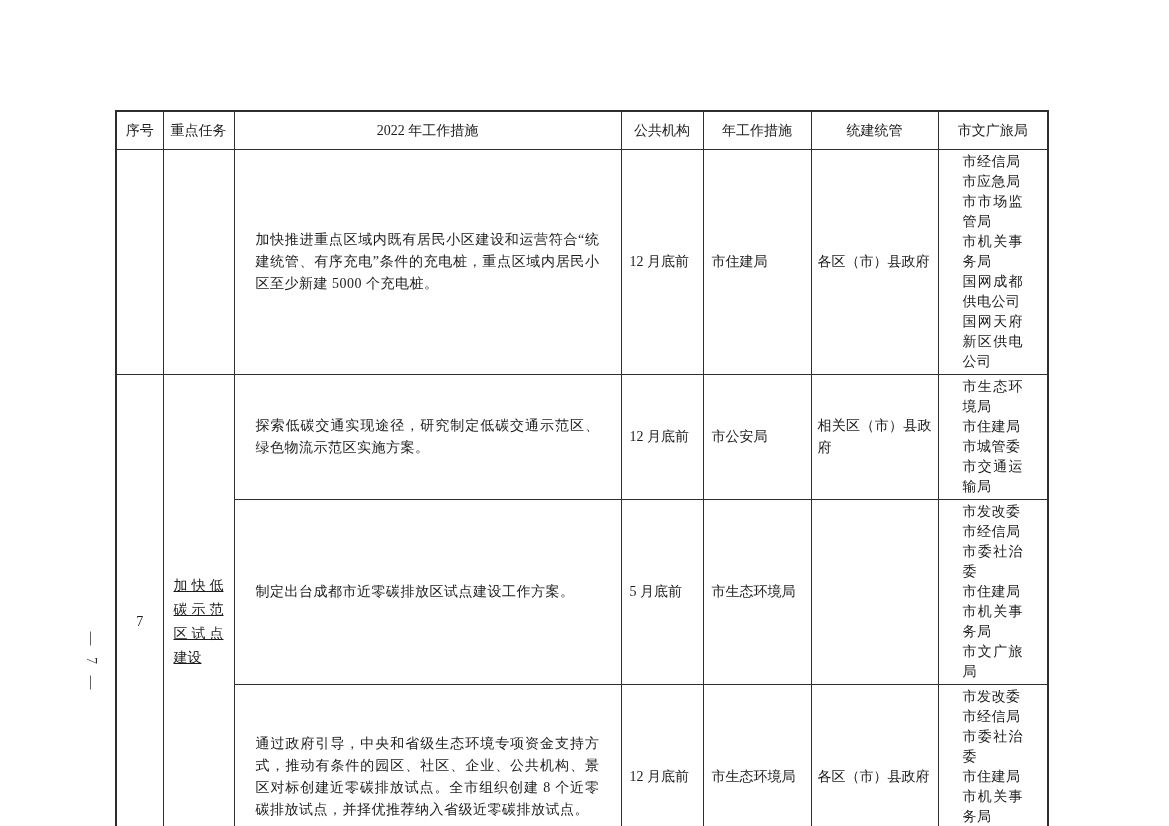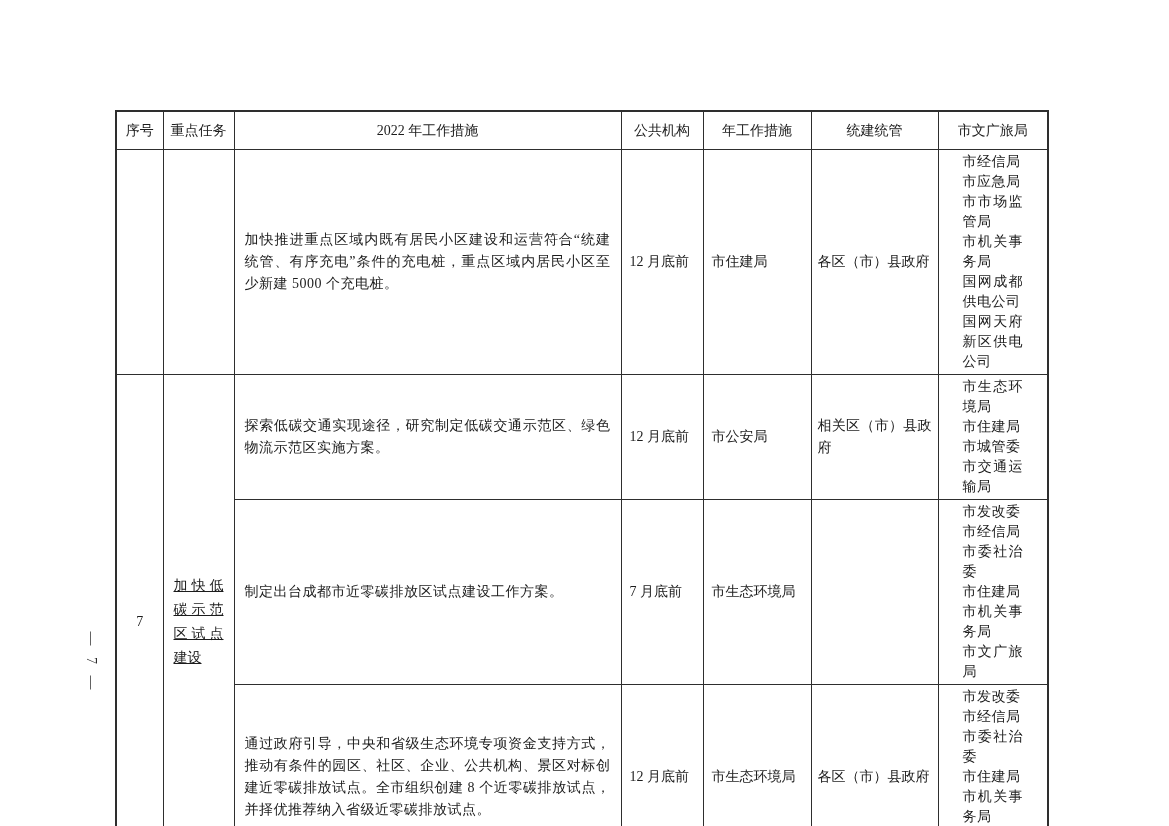--- a/index.html
+++ b/index.html
@@ -62,21 +62,21 @@
 
   td.seq-cell  { text-align: center; }
   td.task-cell {
     text-align: justify;
     padding: 0 10px;
     line-height: 24px;
     text-decoration: underline;
   }
   td.measure-cell {
     text-align: justify;
-    padding: 6px 10px;
+    padding: 6px 21px;
     line-height: 22px;
     letter-spacing: 0.5px;
   }
   td.deadline-cell { padding: 5px 8px; white-space: nowrap; }
   td.lead-cell     { padding: 0 8px; }
   td.resp-cell     { padding: 0 6px; text-align: justify; line-height: 22px; }
   td.co-cell {
     padding: 2px 24px;
     white-space: pre-line;
     text-align: justify;
@@ -138,21 +138,21 @@
       <td class="lead-cell">市公安局</td>
       <td class="resp-cell">相关区（市）县政府</td>
       <td class="co-cell">市生态环境局
 市住建局
 市城管委
 市交通运输局</td>
     </tr>
 
     <tr class="tr-r2">
       <td class="measure-cell">制定出台成都市近零碳排放区试点建设工作方案。</td>
-      <td class="deadline-cell">7 月底前</td>
+      <td class="deadline-cell">5 月底前</td>
       <td class="lead-cell">市生态环境局</td>
       <td class="resp-cell"></td>
       <td class="co-cell">市发改委
 市经信局
 市委社治委
 市住建局
 市机关事务局
 市文广旅局</td>
     </tr>
 

